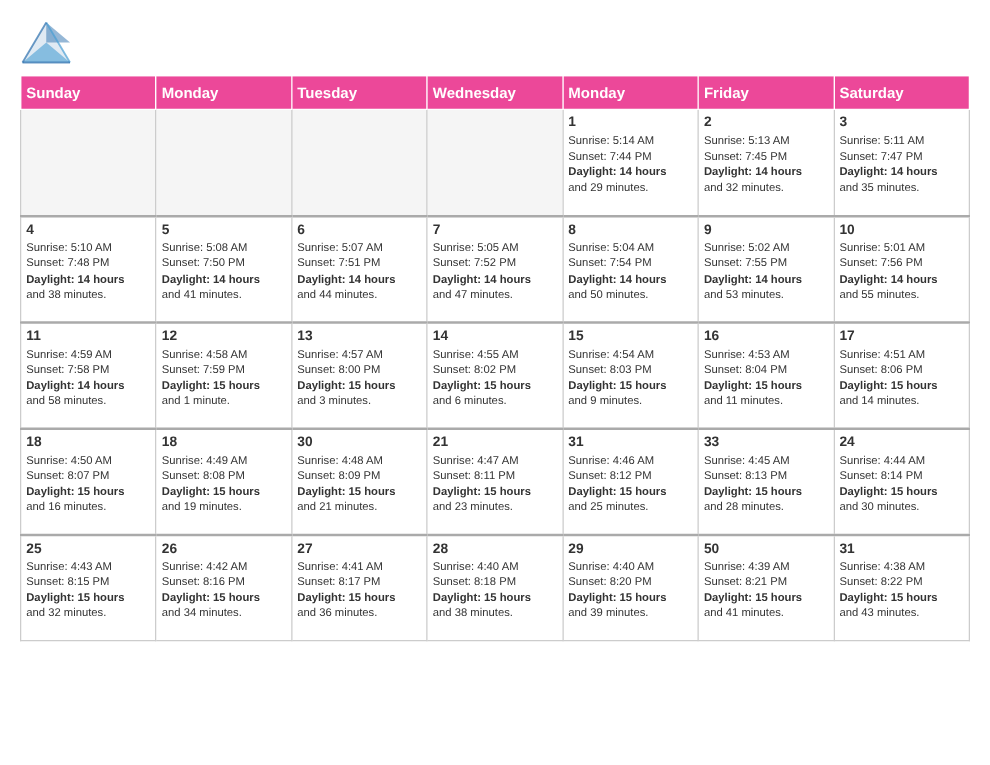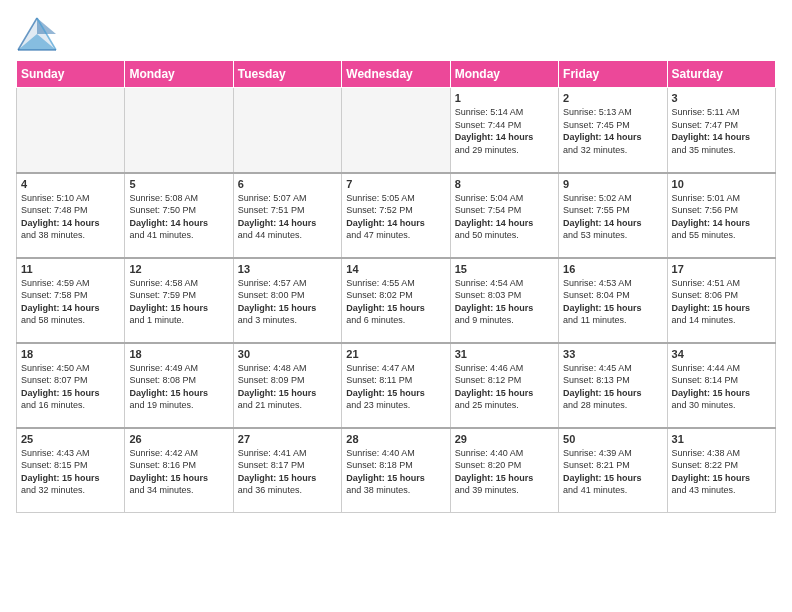--- a/index.html
+++ b/index.html
@@ -233,21 +233,21 @@
         </td>
         <td>
           <span class="day-number">31</span>
           <div class="day-info">Sunrise: 4:46 AM<br>Sunset: 8:12 PM<br><strong>Daylight: 15 hours</strong><br>and 25 minutes.</div>
         </td>
         <td>
           <span class="day-number">33</span>
           <div class="day-info">Sunrise: 4:45 AM<br>Sunset: 8:13 PM<br><strong>Daylight: 15 hours</strong><br>and 28 minutes.</div>
         </td>
         <td>
-          <span class="day-number">34</span>
+          <span class="day-number">24</span>
           <div class="day-info">Sunrise: 4:44 AM<br>Sunset: 8:14 PM<br><strong>Daylight: 15 hours</strong><br>and 30 minutes.</div>
         </td>
       </tr>
       <tr class="row-divider">
         <td>
           <span class="day-number">25</span>
           <div class="day-info">Sunrise: 4:43 AM<br>Sunset: 8:15 PM<br><strong>Daylight: 15 hours</strong><br>and 32 minutes.</div>
         </td>
         <td>
           <span class="day-number">26</span>

